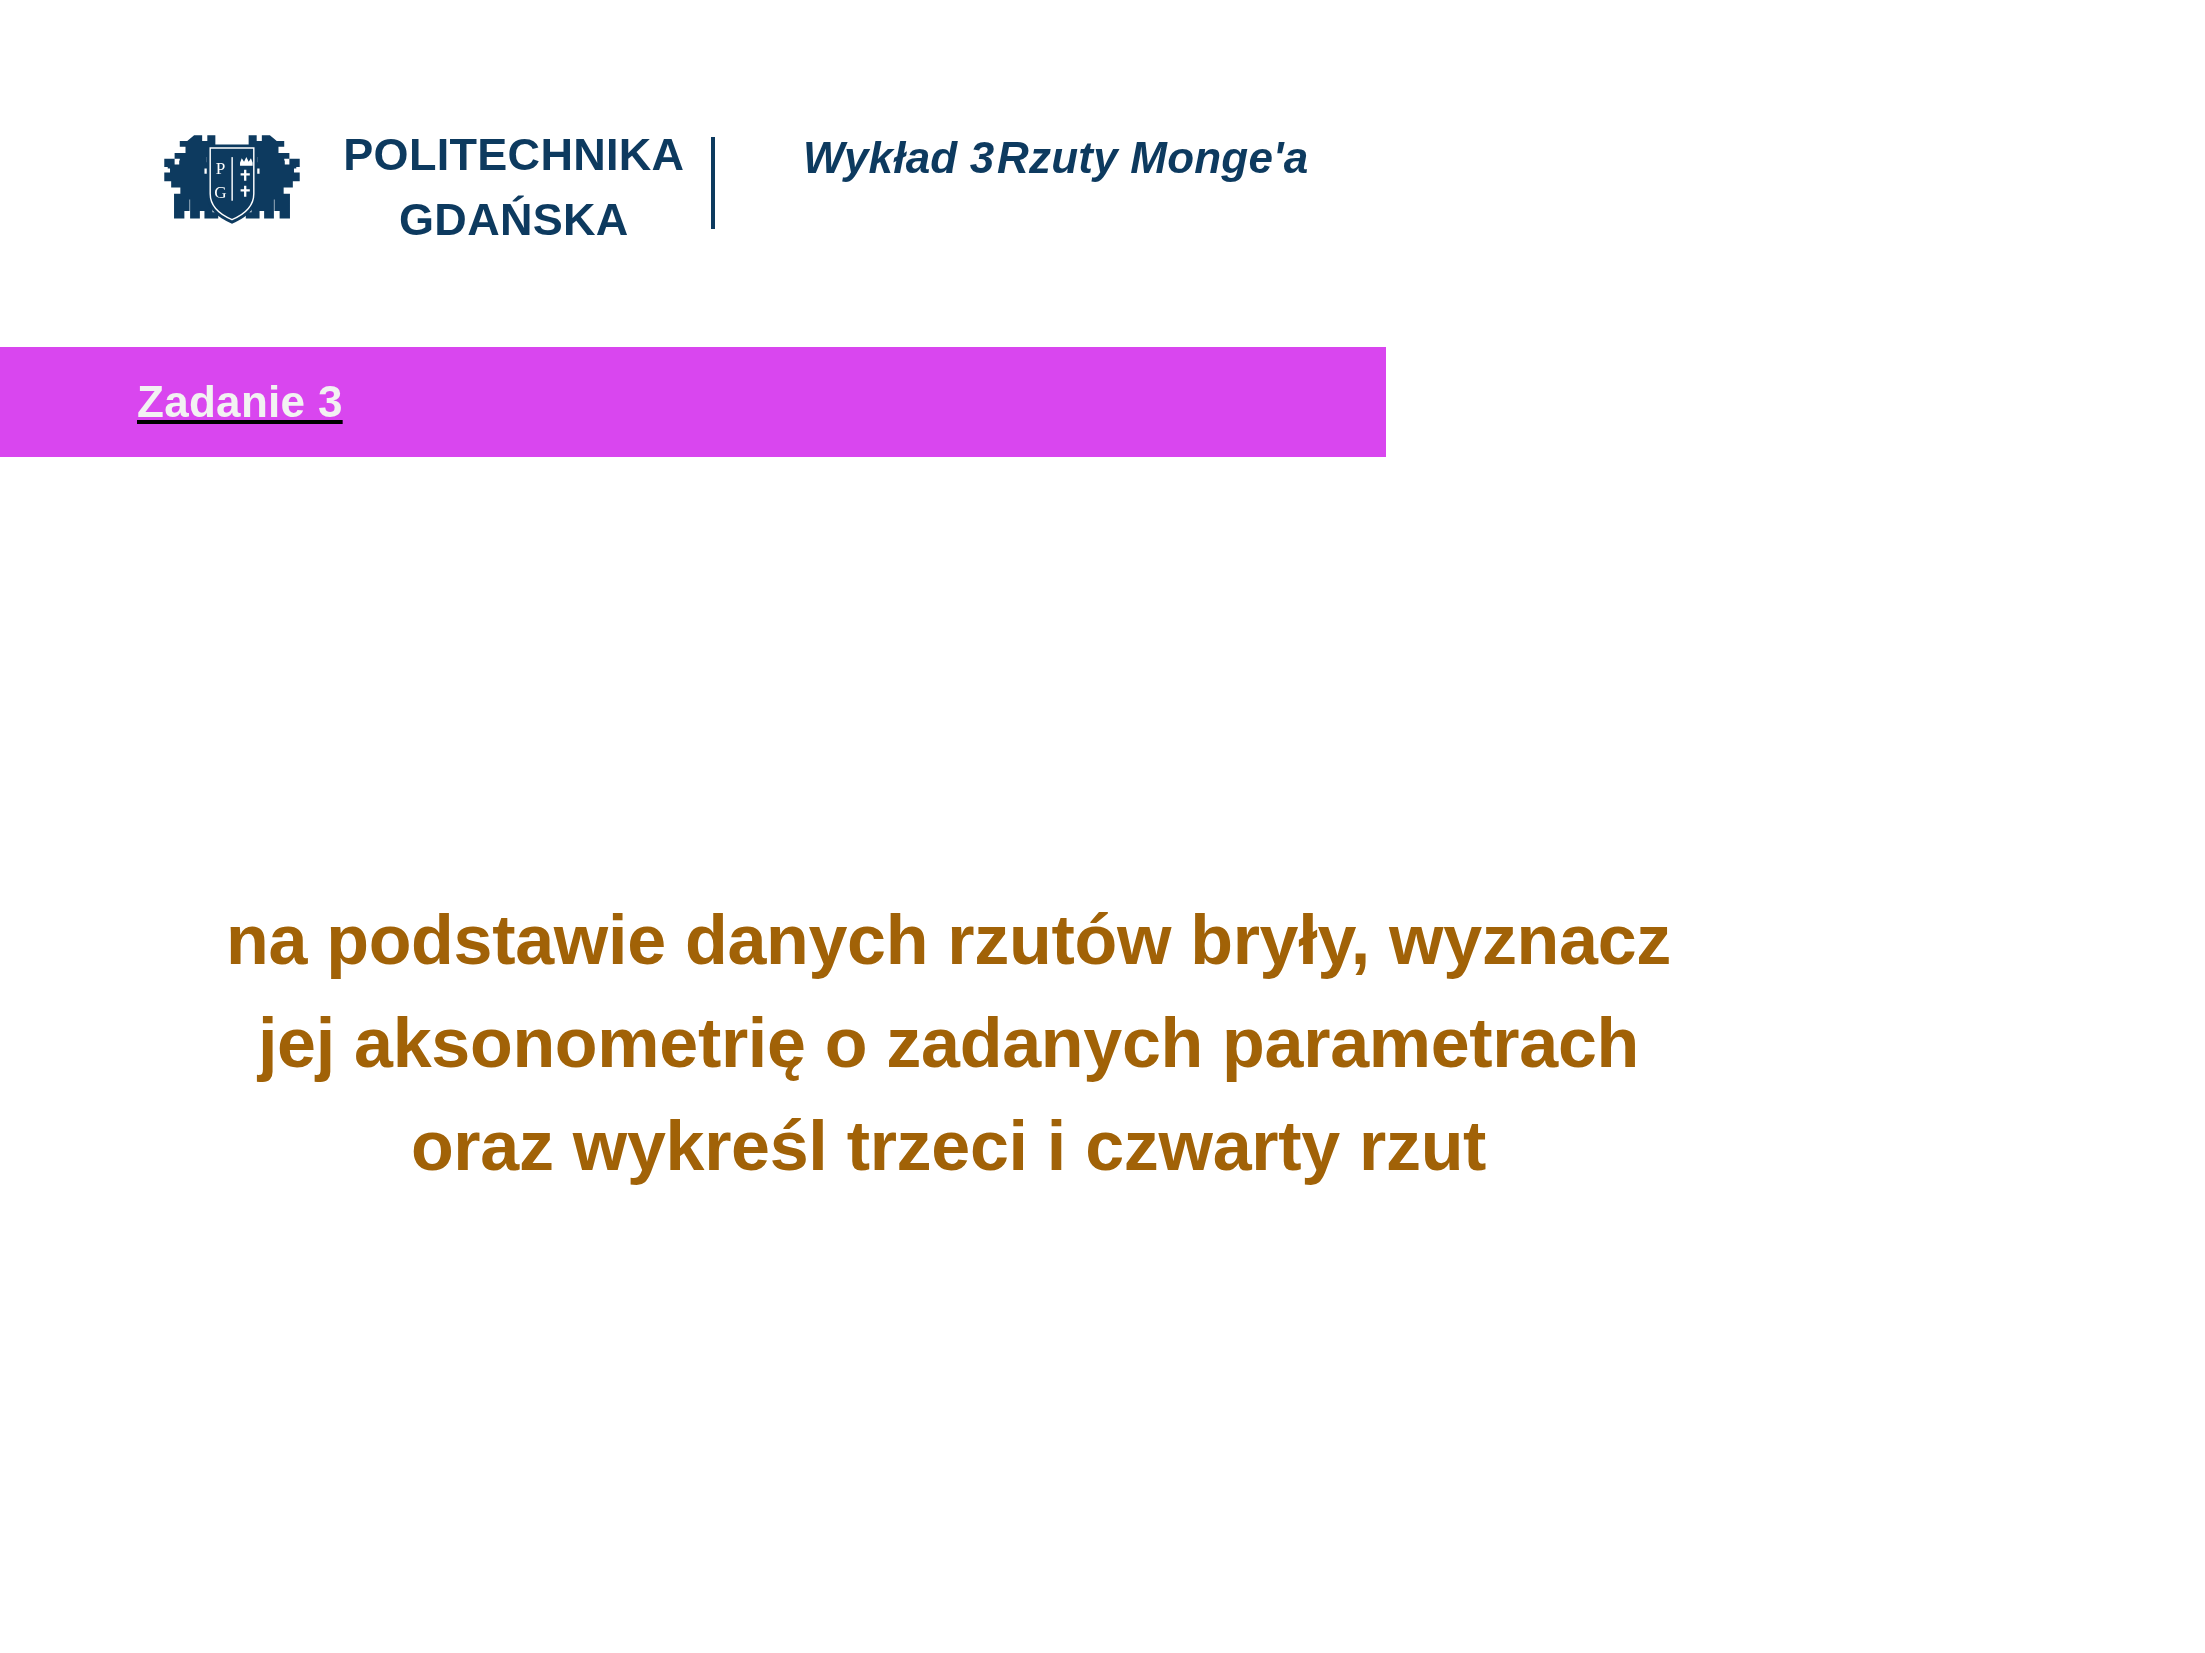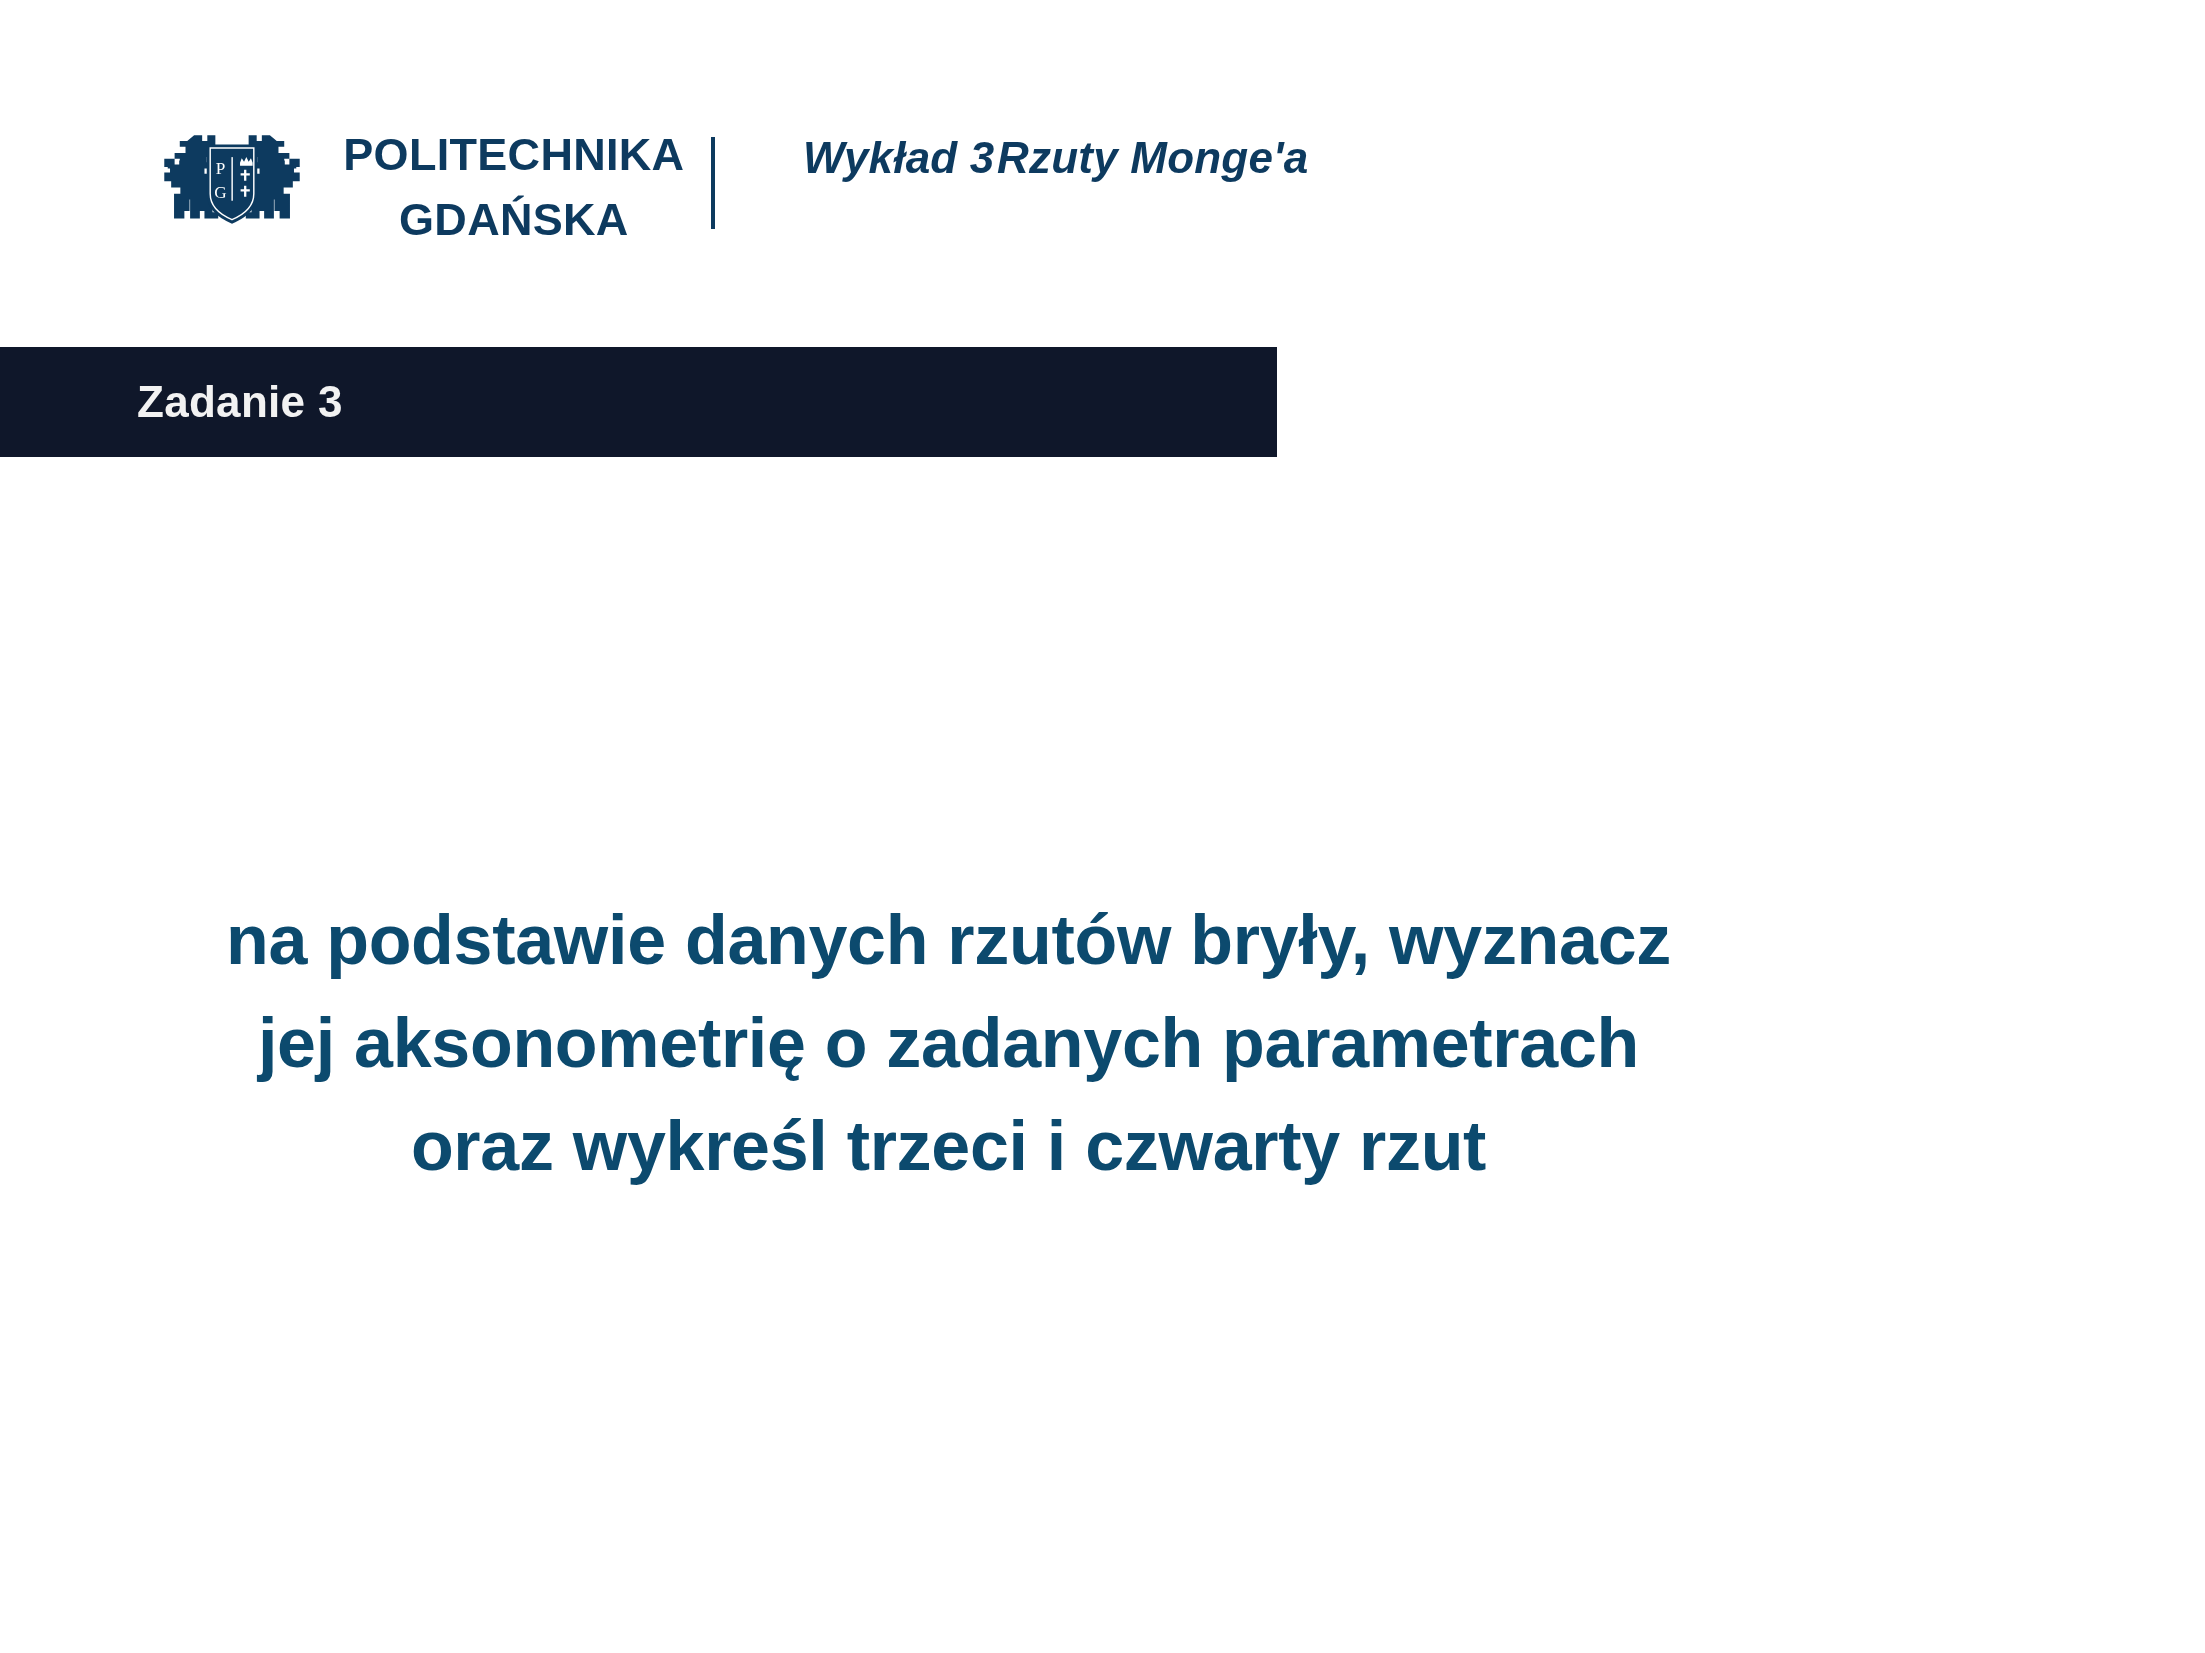--- a/index.html
+++ b/index.html
@@ -89,44 +89,45 @@
     letter-spacing: 0.2px;
     white-space: nowrap;
     font-style: italic;
   }
 
   
   .task-banner {
     position: absolute;
     left: 0;
     top: 347px;
-    width: 1277px;
+    width: 1386px;
     height: 110px;
-    background: #0f172a;
+    background: #d946ef;
     display: flex;
     align-items: center;
+    text-decoration: underline;
   }
   .task-banner-label {
     margin-left: 137px;
     color: #f2f2f2;
     font-weight: 700;
     font-size: 44px;
     line-height: 1;
     letter-spacing: 0.3px;
     white-space: nowrap;
   }
 
   
   .body-copy {
     position: absolute;
     left: 0;
     top: 889px;
     width: 1897px;
     text-align: center;
-    color: #0c4a6e;
+    color: #a16207;
     font-weight: 700;
     font-size: 70px;
     line-height: 103px;
     letter-spacing: -0.3px;
   }
   .body-line { display: block; white-space: nowrap; }
 </style>
 </head>
 <body>
 

